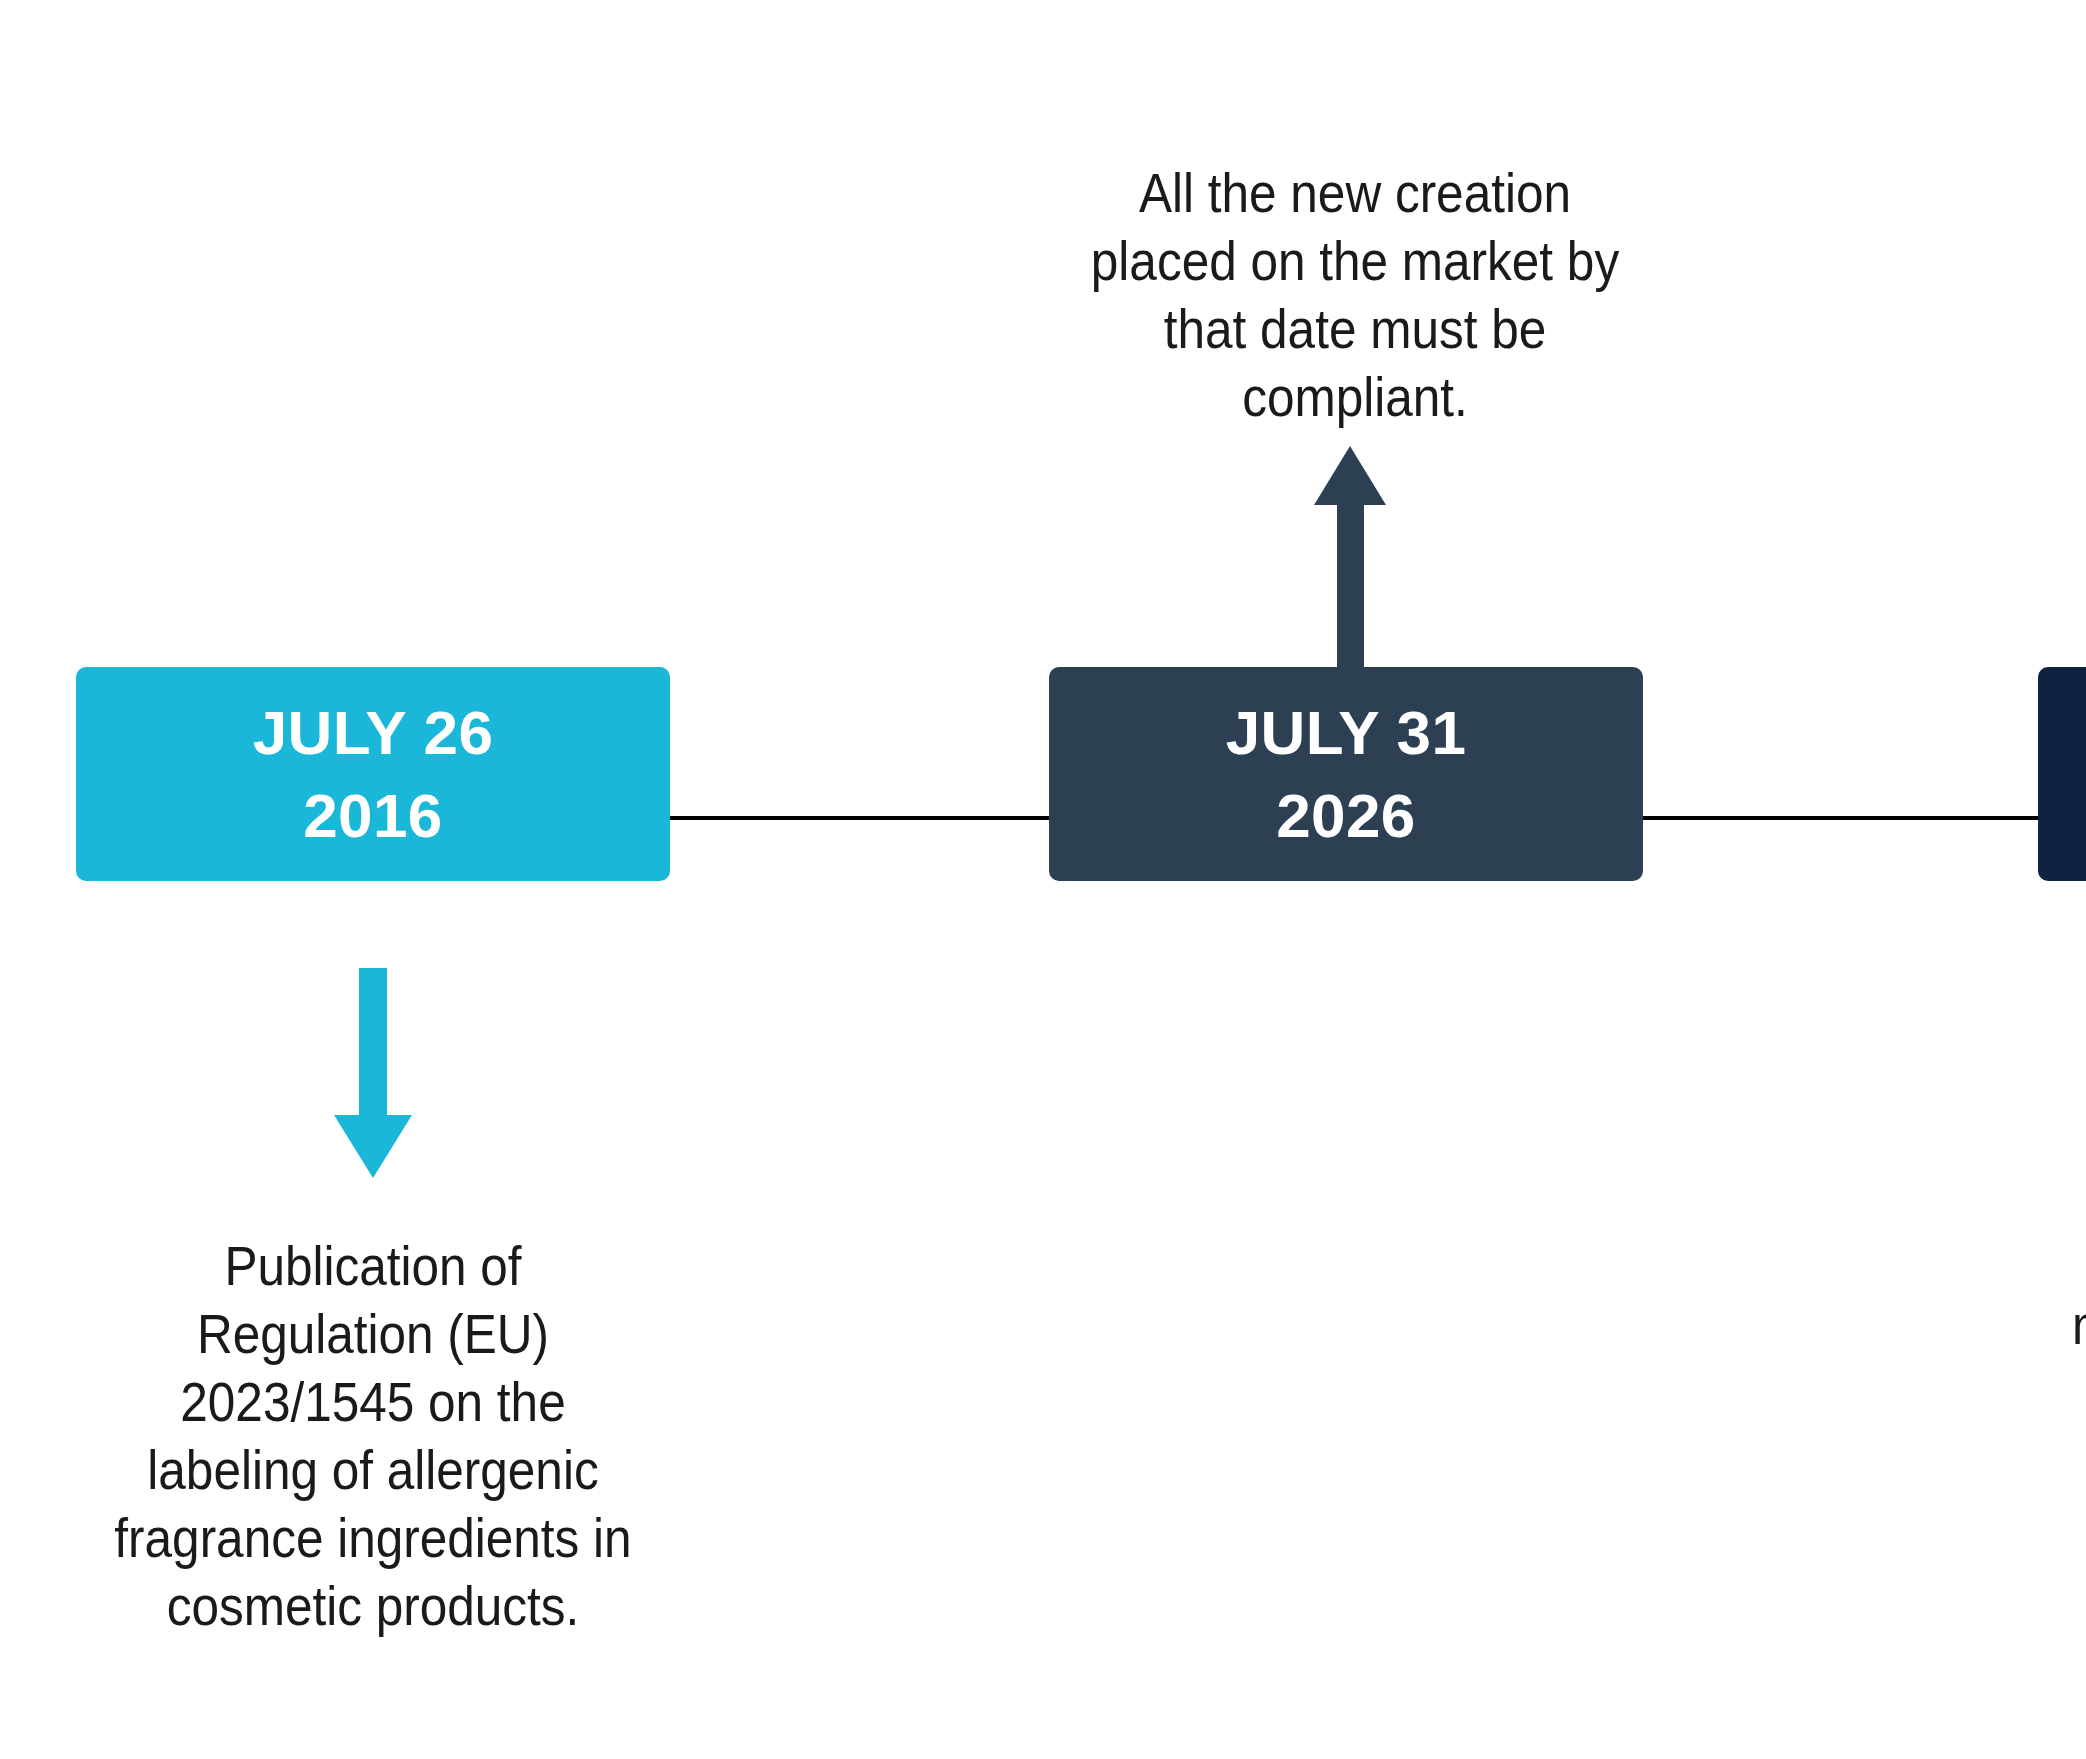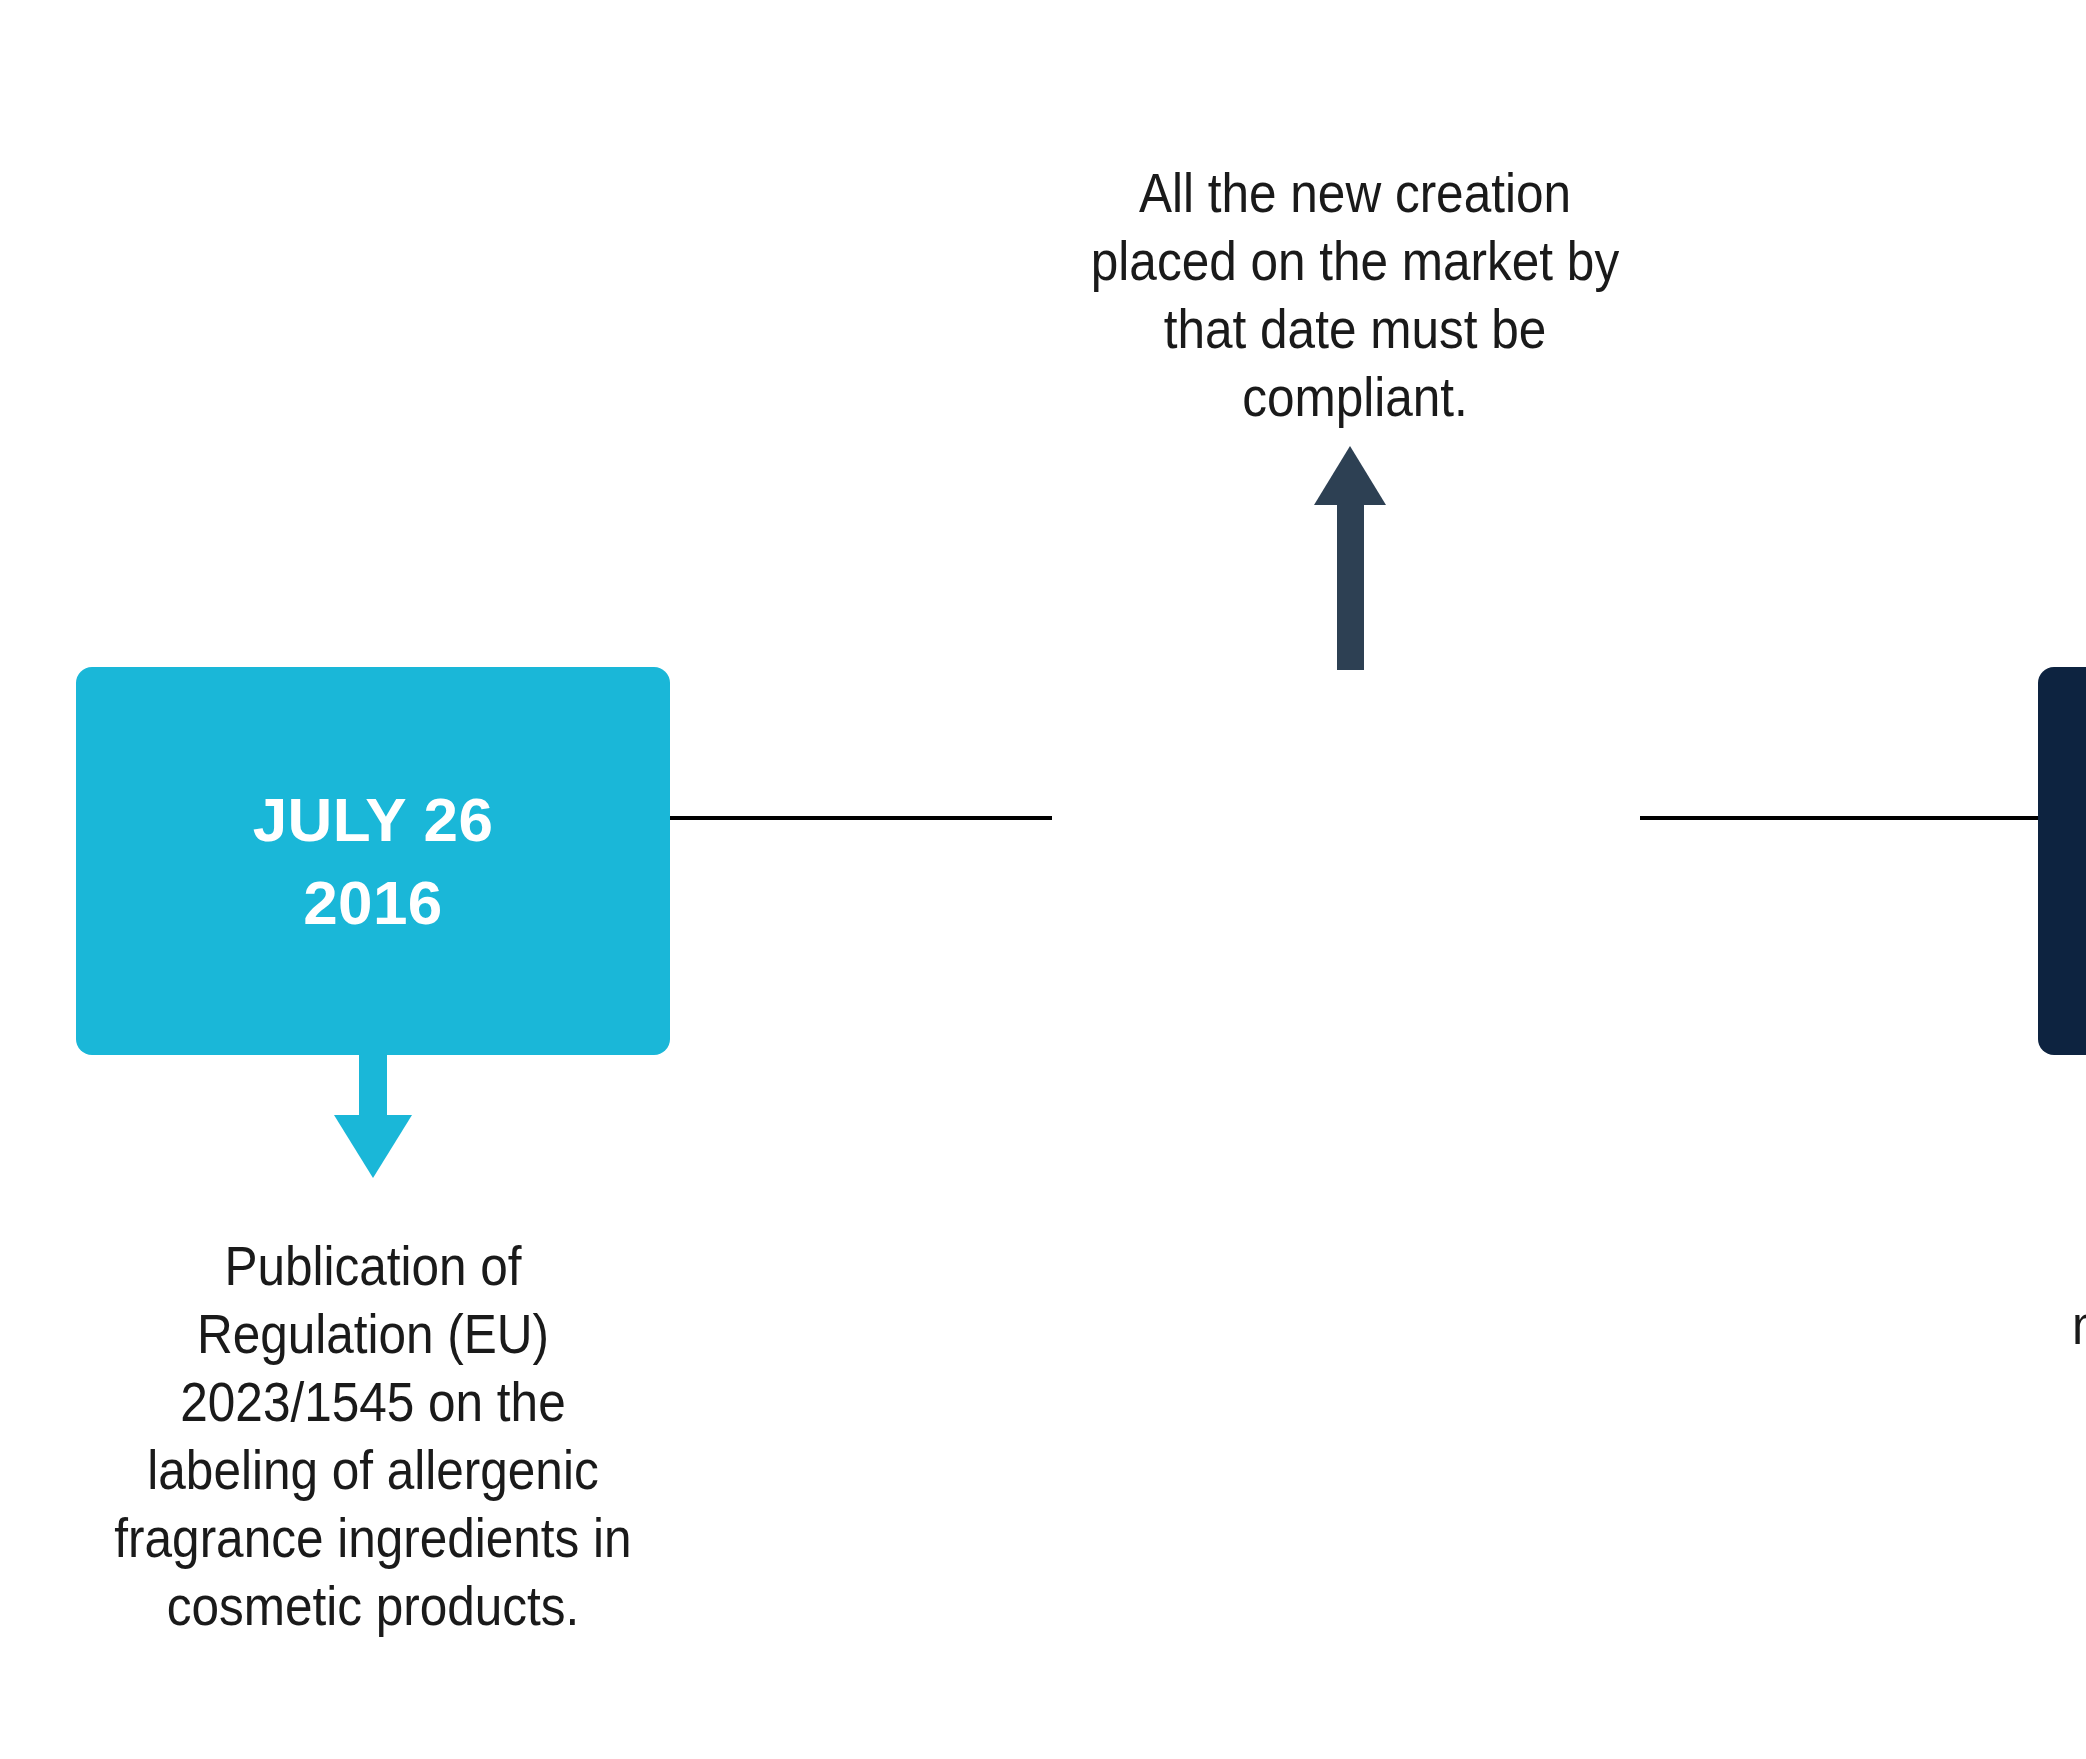--- a/index.html
+++ b/index.html
@@ -11,22 +11,22 @@
     overflow:hidden;
   }
   
   .connector{
     position:absolute;top:816px;height:4.2px;background:#000000;z-index:1;
   }
   #connector-1{left:668px;width:384px;}
   #connector-2{left:1640px;width:401px;}
   
   .milestone-box{
-    position:absolute;top:667px;width:594px;height:388px;
-    border-radius:16px;z-index:2;
+    position:absolute;top:667px;width:594px;height:214px;
+    border-radius:10px;z-index:2;
     display:flex;align-items:center;justify-content:center;
   }
   #box-1{left:76px;background:#1ab7d8;}
   #box-2{left:1049px;background:#2d4053;}
   #box-3{left:2038px;width:598px;background:#0d2340;}
   .date-label{
     color:#ffffff;font-size:62px;line-height:83px;font-weight:bold;
     text-align:center;letter-spacing:0.4px;
   }
   
@@ -65,20 +65,24 @@
   </div>
   <div class="stem" id="stem-1"></div>
   <div class="head" id="head-1"></div>
   <div class="desc" id="desc-bottom-left">Publication of
 Regulation (EU)
 2023/1545 on the
 labeling of allergenic
 fragrance ingredients in
 cosmetic products.</div>
 
+  <div class="milestone-box" id="box-2">
+    <div class="date-label"><span>JULY 31</span><br>
+      <span>2026</span></div>
+  </div>
   <div class="stem" id="stem-2"></div>
   <div class="head" id="head-2"></div>
   <div class="desc" id="desc-top">All the new creation
 placed on the market by
 that date must be
 compliant.</div>
 
   <div class="milestone-box" id="box-3">
     
   </div>

